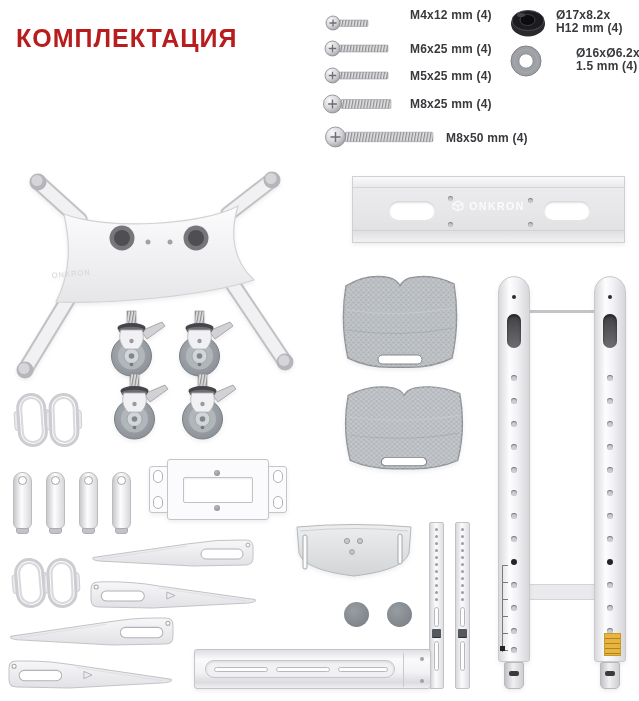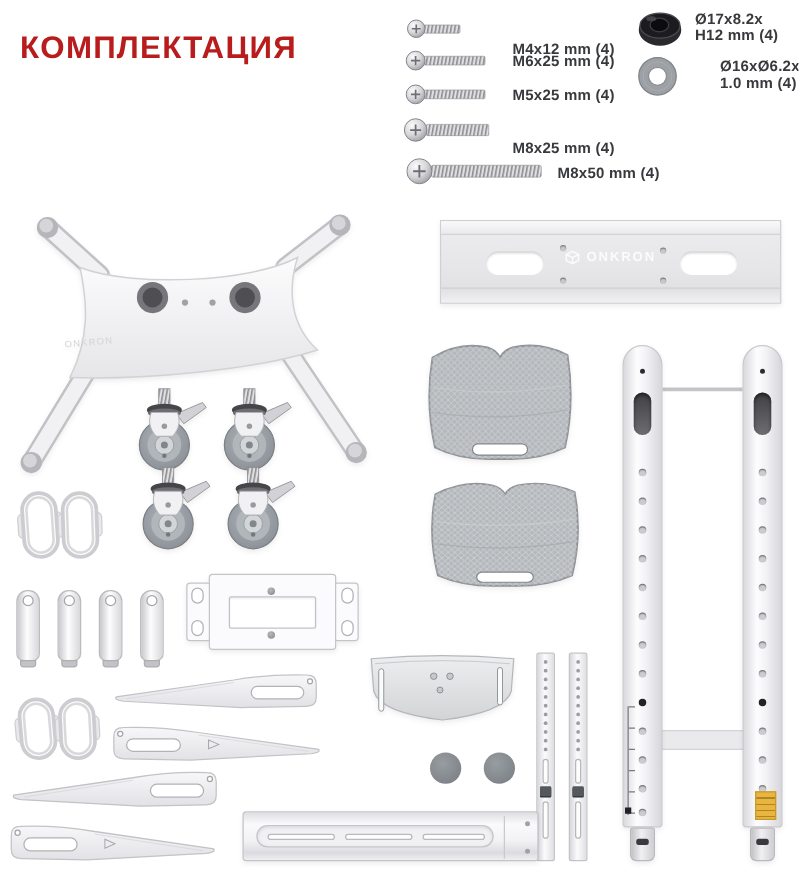--- a/index.html
+++ b/index.html
@@ -142,42 +142,42 @@
     </defs>
   </svg>
 
   <div class="page-title">КОМПЛЕКТАЦИЯ</div>
 
   <svg class="part" style="left:325px;top:15px" width="44" height="16" viewBox="0 0 44 16">
     <rect x="14" y="5" width="29" height="6.5" rx="1" fill="url(#thr)" stroke="#8f8f93" stroke-width="0.5"></rect>
     <circle cx="8" cy="8" r="7" fill="url(#headG)" stroke="#85858a" stroke-width="0.8"></circle>
     <path d="M8,4.5 V11.5 M4.5,8 H11.5" stroke="#6f6f73" stroke-width="1.3" fill="none"></path>
   </svg>
-  <div class="lbl" style="left:410px;top:32px">M4x12 mm (4)</div>
+  <div class="lbl" style="left:410px;top:8px">M4x12 mm (4)</div>
 
   <svg class="part" style="left:324px;top:40px" width="66" height="17" viewBox="0 0 66 17">
     <rect x="15" y="5" width="49" height="7" rx="1" fill="url(#thr)" stroke="#8f8f93" stroke-width="0.5"></rect>
     <circle cx="8.5" cy="8.5" r="7.5" fill="url(#headG)" stroke="#85858a" stroke-width="0.8"></circle>
     <path d="M8.5,4.8 V12.2 M4.8,8.5 H12.2" stroke="#6f6f73" stroke-width="1.3" fill="none"></path>
   </svg>
   <div class="lbl" style="left:410px;top:42px">M6x25 mm (4)</div>
 
   <svg class="part" style="left:324px;top:67px" width="66" height="17" viewBox="0 0 66 17">
     <rect x="15" y="5" width="49" height="7" rx="1" fill="url(#thr)" stroke="#8f8f93" stroke-width="0.5"></rect>
     <circle cx="8.5" cy="8.5" r="7.5" fill="url(#headG)" stroke="#85858a" stroke-width="0.8"></circle>
     <path d="M8.5,4.8 V12.2 M4.8,8.5 H12.2" stroke="#6f6f73" stroke-width="1.3" fill="none"></path>
   </svg>
   <div class="lbl" style="left:410px;top:69px">M5x25 mm (4)</div>
 
   <svg class="part" style="left:323px;top:94px" width="69" height="20" viewBox="0 0 69 20">
     <rect x="18" y="5.5" width="50" height="9" rx="1" fill="url(#thr)" stroke="#8f8f93" stroke-width="0.5"></rect>
     <circle cx="9.5" cy="10" r="9" fill="url(#headG)" stroke="#85858a" stroke-width="0.8"></circle>
     <path d="M9.5,5.6 V14.4 M5.1,10 H13.9" stroke="#6f6f73" stroke-width="1.4" fill="none"></path>
   </svg>
-  <div class="lbl" style="left:410px;top:111px">M8x25 mm (4)</div>
+  <div class="lbl" style="left:410px;top:97px">M8x25 mm (4)</div>
 
   <svg class="part" style="left:325px;top:126px" width="110" height="22" viewBox="0 0 110 22">
     <rect x="20" y="6.2" width="88" height="9.5" rx="1.5" fill="url(#thr)" stroke="#8f8f93" stroke-width="0.5"></rect>
     <circle cx="10.5" cy="11" r="10" fill="url(#headG)" stroke="#85858a" stroke-width="0.8"></circle>
     <path d="M10.5,6 V16 M5.5,11 H15.5" stroke="#6f6f73" stroke-width="1.5" fill="none"></path>
   </svg>
   <div class="lbl" style="left:446px;top:131px">M8x50 mm (4)</div>
 
   <svg class="part" style="left:509px;top:8px" width="38" height="30" viewBox="0 0 38 30">
     <ellipse cx="19" cy="16" rx="17" ry="12.5" fill="#2a2a2e"></ellipse>
@@ -190,21 +190,21 @@
     <div>H12 mm (4)</div>
   </div>
 
   <svg class="part" style="left:510px;top:45px" width="32" height="32" viewBox="0 0 32 32">
     <circle cx="16" cy="16" r="15" fill="#9da0a4" stroke="#808386" stroke-width="1"></circle>
     <circle cx="16" cy="16" r="11.5" fill="none" stroke="#aaadb0" stroke-width="0.8"></circle>
     <circle cx="16" cy="16" r="7.2" fill="#ffffff" stroke="#8b8e91" stroke-width="1"></circle>
   </svg>
   <div class="lbl lbl2" style="left:576px;top:47px">
     <div>Ø16xØ6.2x</div>
-    <div>1.0 mm (4)</div>
+    <div>1.5 mm (4)</div>
   </div>
 
   <div class="wallplate shadow">
     <div class="wp-ridge-top"></div>
     <div class="wp-ridge-bottom"></div>
     <div class="wp-slot" style="left:36px"></div>
     <div class="wp-slot" style="left:191px"></div>
     <div class="wp-hole" style="left:95px;top:19px"></div>
     <div class="wp-hole" style="left:95px;top:45px"></div>
     <div class="wp-hole" style="left:175px;top:21px"></div>

